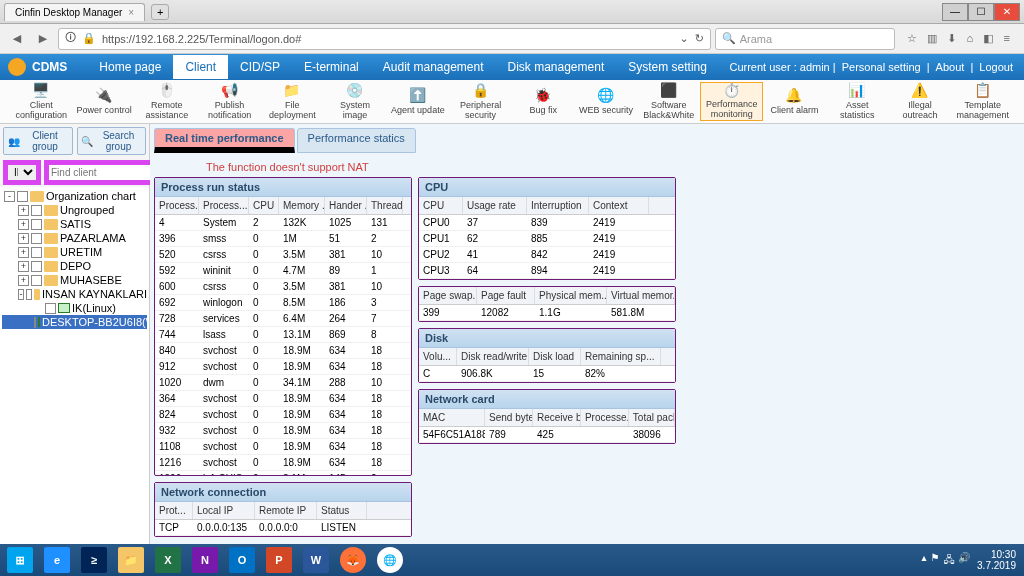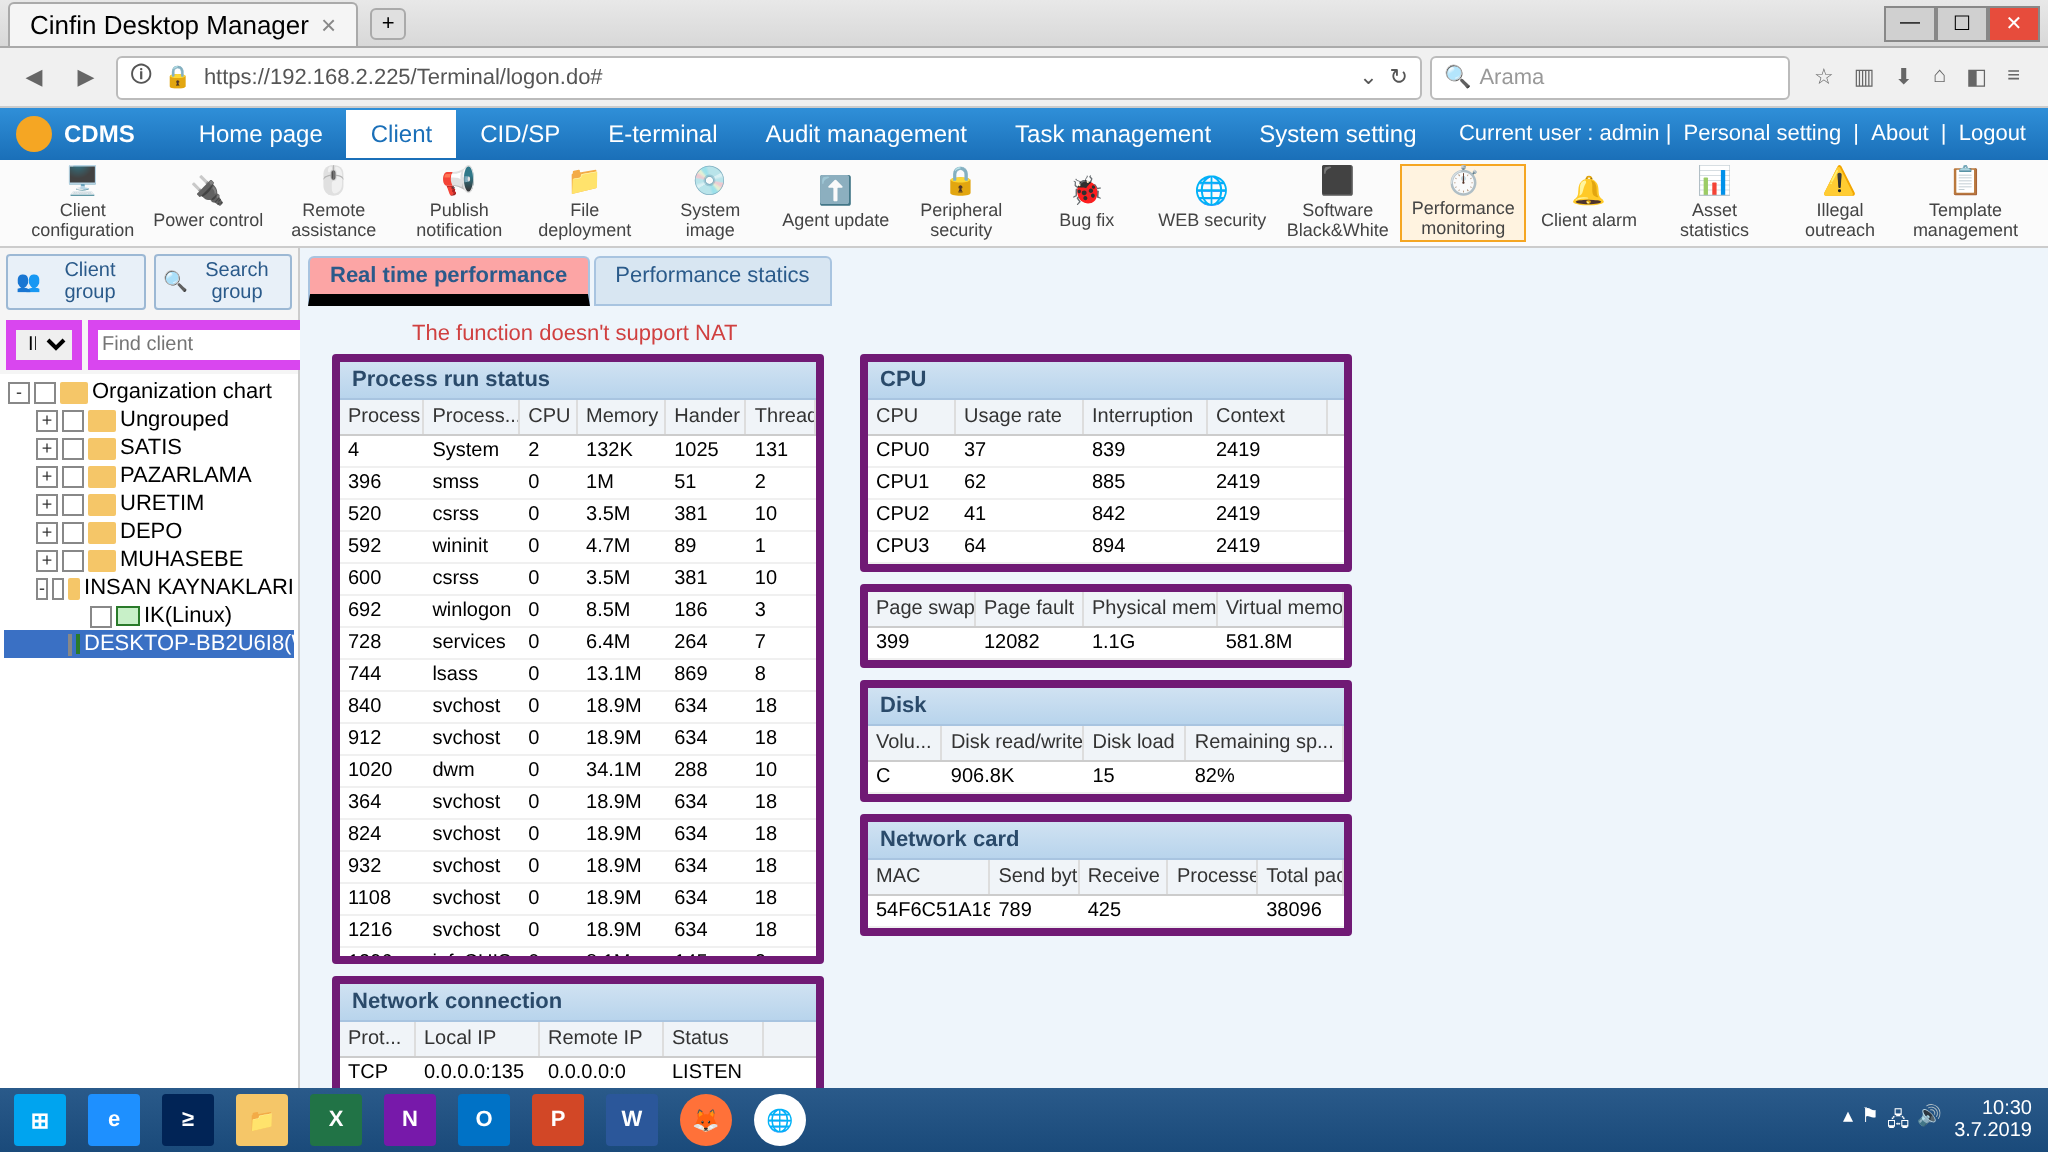--- a/index.html
+++ b/index.html
@@ -1,20 +1,20 @@
 <!DOCTYPE html>
 <html><head>
 <meta charset="utf-8">
 <style>
 * { margin: 0; padding: 0; box-sizing: border-box; font-family: Arial, sans-serif; }
 body { width: 1024px; height: 576px; overflow: hidden; background: #fff; font-size: 11px; }
 
 
 .browser-tabs { height: 24px; background: linear-gradient(#e8e8e8,#d8d8d8); display: flex; align-items: center; padding: 0 4px; border-bottom: 1px solid #aaa; }
-.tab { background: #f5f5f5; border: 1px solid #aaa; border-bottom: none; border-radius: 3px 3px 0 0; padding: 3px 10px; margin-right: 2px; display: flex; align-items: center; gap: 6px; font-size: 13px; }
+.tab { background: #f5f5f5; border: 1px solid #aaa; border-bottom: none; border-radius: 3px 3px 0 0; padding: 3px 10px; margin-right: 2px; display: flex; align-items: center; gap: 6px; font-size: 10px; }
 .tab-close { color: #888; cursor: pointer; }
 .tab-plus { background: #e0e0e0; border: 1px solid #aaa; border-radius: 3px; width: 18px; height: 16px; display:flex; align-items:center; justify-content:center; margin-left:4px; }
 .win-controls { margin-left: auto; display: flex; }
 .win-btn { width: 26px; height: 18px; border: 1px solid #888; background: #d0d0d0; display:flex; align-items:center; justify-content:center; font-size:10px; }
 .win-btn.red { background: #e74c3c; color:#fff; }
 
 .addr-bar { height: 30px; background: #f0f0f0; border-bottom: 1px solid #ccc; display: flex; align-items: center; padding: 0 6px; gap: 4px; }
 .nav-arrow { width: 22px; height: 22px; border-radius: 3px; display:flex; align-items:center; justify-content:center; color:#666; }
 .url-box { flex: 1; height: 22px; border: 1px solid #bbb; border-radius: 3px; background: #fff; display: flex; align-items: center; padding: 0 6px; gap: 6px; font-size: 11px; color: #555; }
 .lock { color: #5a5; }
@@ -61,21 +61,21 @@
 .content { flex: 1; background: #eef5fb; padding: 4px; overflow:auto; }
 .sub-tabs { display: flex; gap: 2px; margin-bottom: 4px; }
 .sub-tab { background: #d8e6f2; border: 1px solid #a8c4e0; border-radius: 3px 3px 0 0; padding: 3px 10px; font-size: 11px; color: #2a5a8a; cursor:pointer; }
 .sub-tab.active { background: #fca5a5; border-bottom: 6px solid #000000; font-weight:bold; }
 .warning { color: #d04040; font-size: 11px; padding: 4px 8px; margin-left: 44px; }
 
 .panels { display: flex; gap: 6px; }
 .col-left { width: 258px; }
 .col-right { width: 258px; }
 
-.panel { border: 4px solid #701a75; background: #fff; margin-bottom: 6px; border-radius: 2px; margin-left: 12px; }
+.panel { border: 1px solid #701a75; background: #fff; margin-bottom: 6px; border-radius: 2px; }
 .panel-h { background: linear-gradient(#d0e2f2,#b8d4ec); border-bottom: 1px solid #a8c4e0; padding: 3px 6px; font-size: 11px; font-weight: bold; color: #2a4a6a; }
 .grid-h { display: flex; background: #f0f4f8; border-bottom: 1px solid #ccc; font-size: 10px; color: #333; }
 .grid-h > div { padding: 3px 4px; border-right: 1px solid #ddd; overflow:hidden; white-space:nowrap; }
 .grid-b { max-height: 260px; overflow-y: scroll; font-size: 10px; }
 .grid-b.short { max-height: none; overflow: visible; }
 .grid-r { display: flex; border-bottom: 1px solid #f0f0f0; }
 .grid-r > div { padding: 2px 4px; overflow:hidden; white-space:nowrap; }
 
 .proc .c1{width:44px}.proc .c2{width:50px}.proc .c3{width:30px}.proc .c4{width:46px}.proc .c5{width:42px}.proc .c6{width:36px}
 .cpu .c1{width:44px}.cpu .c2{width:64px}.cpu .c3{width:62px}.cpu .c4{width:60px}
@@ -133,21 +133,21 @@
 
 <div class="app-header">
   <div class="logo"></div>
   <div class="brand">CDMS</div>
   <div id="app-menu" style="display:flex">
       <div class="menu-item">Home page</div>
       <div class="menu-item active">Client</div>
       <div class="menu-item">CID/SP</div>
       <div class="menu-item">E-terminal</div>
       <div class="menu-item">Audit management</div>
-      <div class="menu-item">Task management</div>
+      <div class="menu-item">Disk management</div>
       <div class="menu-item">System setting</div>
     </div>
   <div class="header-right">
     <span>Current user :</span>
     <span>admin</span>
     <span id="header-links"> | <a href="#">Personal setting</a> | <a href="#">About</a> | <a href="#">Logout</a></span>
   </div>
 </div>
 
 <div class="toolbar" id="toolbar">

